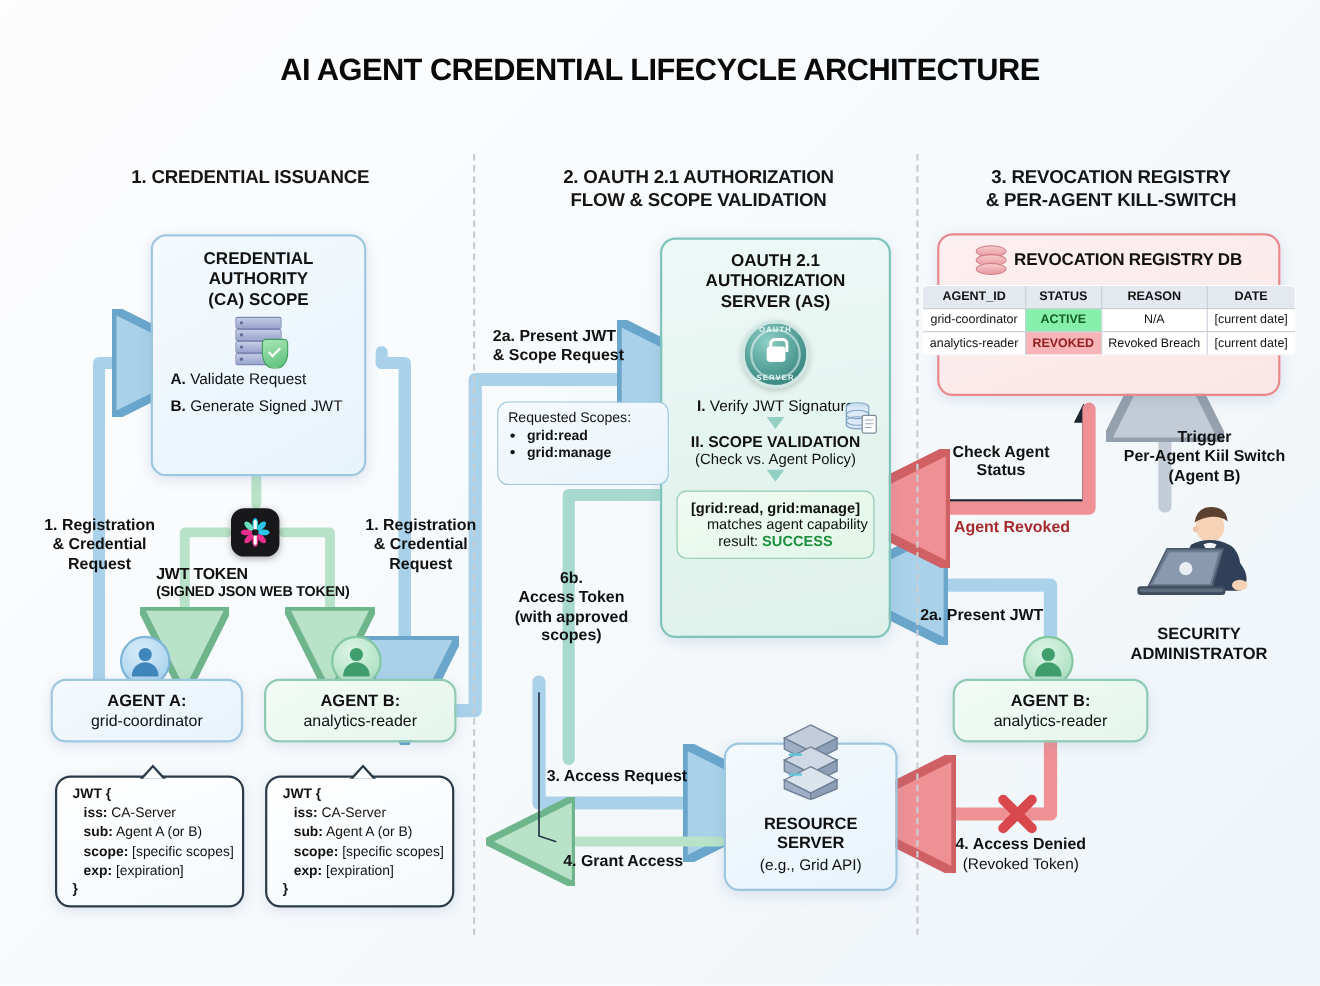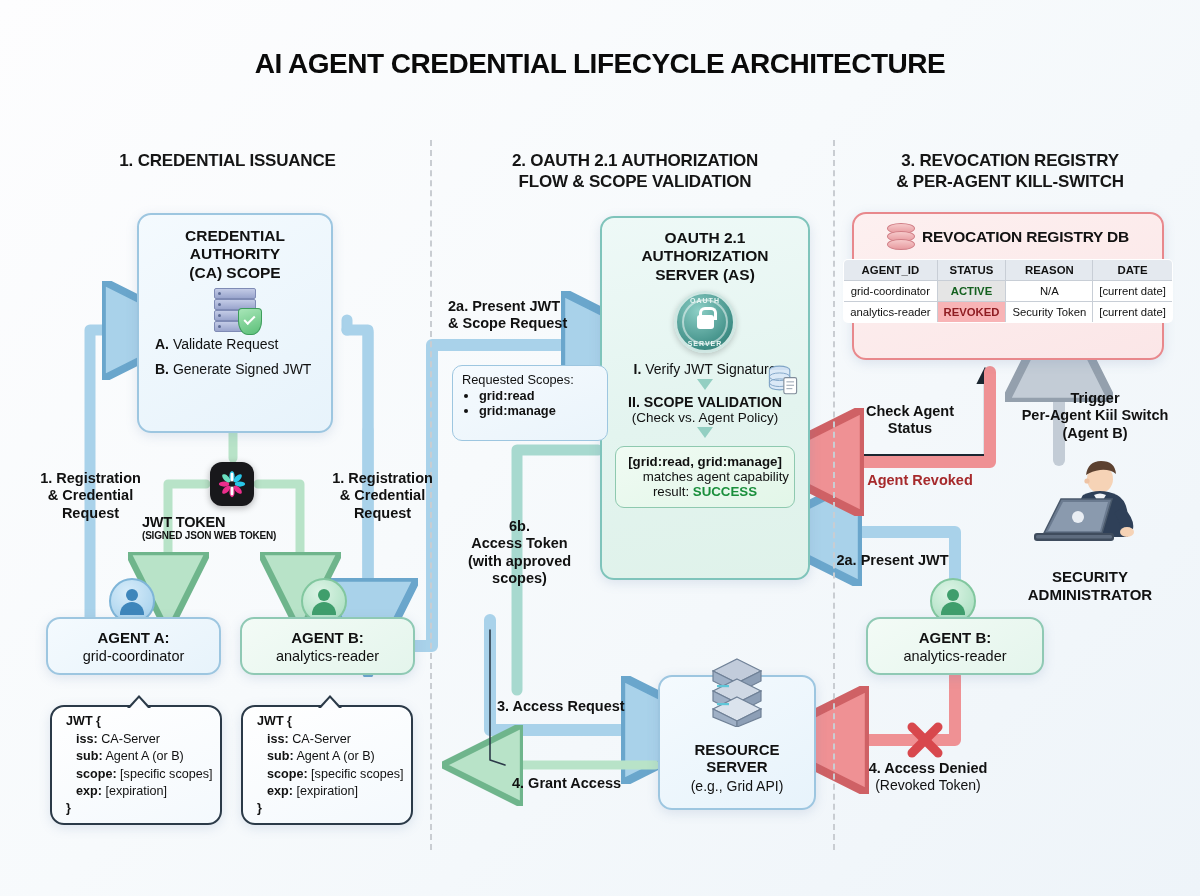--- a/index.html
+++ b/index.html
@@ -93,21 +93,21 @@
     border-left:2.2px solid #fff;border-bottom:2.2px solid #fff;
     transform:rotate(-45deg);
   }
 
   
   #jwt-chip{left:210px;top:462px;width:44px;height:44px;border-radius:12px;
     background:#18181b;box-shadow:0 2px 7px rgba(0,0,0,.3);}
   #jwt-chip .flower{position:absolute;left:50%;top:50%;width:28px;height:28px;transform:translate(-50%,-50%);}
   #jwt-label{left:142px;top:514px;width:180px;text-align:left;}
   #jwt-label .t1{font-size:14.5px;font-weight:bold;letter-spacing:-0.2px;}
-  #jwt-label .t2{font-size:10px;font-weight:bold;letter-spacing:-0.2px;}
+  #jwt-label .t2{font-size:13px;font-weight:bold;letter-spacing:-0.2px;}
 
   
   .avatar{width:46px;height:46px;border-radius:50%;box-sizing:border-box;}
   .avatar-blue{background:radial-gradient(circle at 40% 30%,#d7ecfa,#9fcdea);border:2px solid #7fb5d8;}
   .avatar-green{background:radial-gradient(circle at 40% 30%,#ddf4e6,#a3dcbb);border:2px solid #82c79f;}
   .avatar .head{position:absolute;left:50%;top:9px;width:12px;height:12px;margin-left:-6px;border-radius:50%;}
   .avatar .body{position:absolute;left:50%;top:22px;width:24px;height:13px;margin-left:-12px;border-radius:12px 12px 0 0;}
   .avatar-blue .head,.avatar-blue .body{background:#3e86bb;}
   .avatar-green .head,.avatar-green .body{background:#3f9e6c;}
   #avatar-a{left:109px;top:578px;}
@@ -204,21 +204,21 @@
   .db-cyl .ell{position:absolute;left:0;width:26px;height:9px;border-radius:50%;
     background:linear-gradient(180deg,#f6c9ca,#e79ba0);border:1px solid #d07d85;}
   .db-cyl .ell:nth-child(1){top:0;}
   .db-cyl .ell:nth-child(2){top:8px;}
   .db-cyl .ell:nth-child(3){top:16px;}
 
   #rev-table{margin-top:8px;border-collapse:collapse;font-size:11.3px;background:#fff;
     border:1px solid #c8ced6;border-radius:5px;overflow:hidden;}
   #rev-table th{background:#e4e9ef;font-weight:bold;font-size:11.4px;padding:4px 6px;border:1px solid #c8ced6;text-align:center;}
   #rev-table td{padding:4px 6px;border:1px solid #c8ced6;text-align:center;font-size:11.3px;white-space:nowrap;}
-  td.st-active{background:#e5e5e5;color:#14601f;font-weight:bold;}
+  td.st-active{background:#86efac;color:#14601f;font-weight:bold;}
   td.st-revoked{background:#f8b4b6;color:#8f1d22;font-weight:bold;}
 
   
   #sec-admin{left:1028px;top:455px;width:118px;height:110px;}
   #sec-admin-label{left:1010px;top:568px;width:160px;text-align:center;
     font-size:15px;font-weight:bold;line-height:1.2;}
 
   
   .lbl{font-weight:bold;line-height:1.2;}
   #lbl-reg-left{left:28px;top:470px;width:125px;text-align:center;font-size:14.5px;}
@@ -518,21 +518,21 @@
       <tbody>
         <tr>
           <td>grid-coordinator</td>
           <td class="st-active">ACTIVE</td>
           <td>N/A</td>
           <td>[current date]</td>
         </tr>
         <tr>
           <td>analytics-reader</td>
           <td class="st-revoked">REVOKED</td>
-          <td>Security Token</td>
+          <td>Revoked Breach</td>
           <td>[current date]</td>
         </tr>
       </tbody>
     </table>
   </div>
 
   <svg class="abs" id="sec-admin" viewBox="0 0 118 110">
 
     <ellipse cx="72" cy="24" rx="13" ry="14" fill="#f6d3b6"></ellipse>
     <path d="M58 20 q2-14 15-14 q14 0 15 13 q-6-5-16-4 q-8 1-14 5z" fill="#5c4130"></path>

